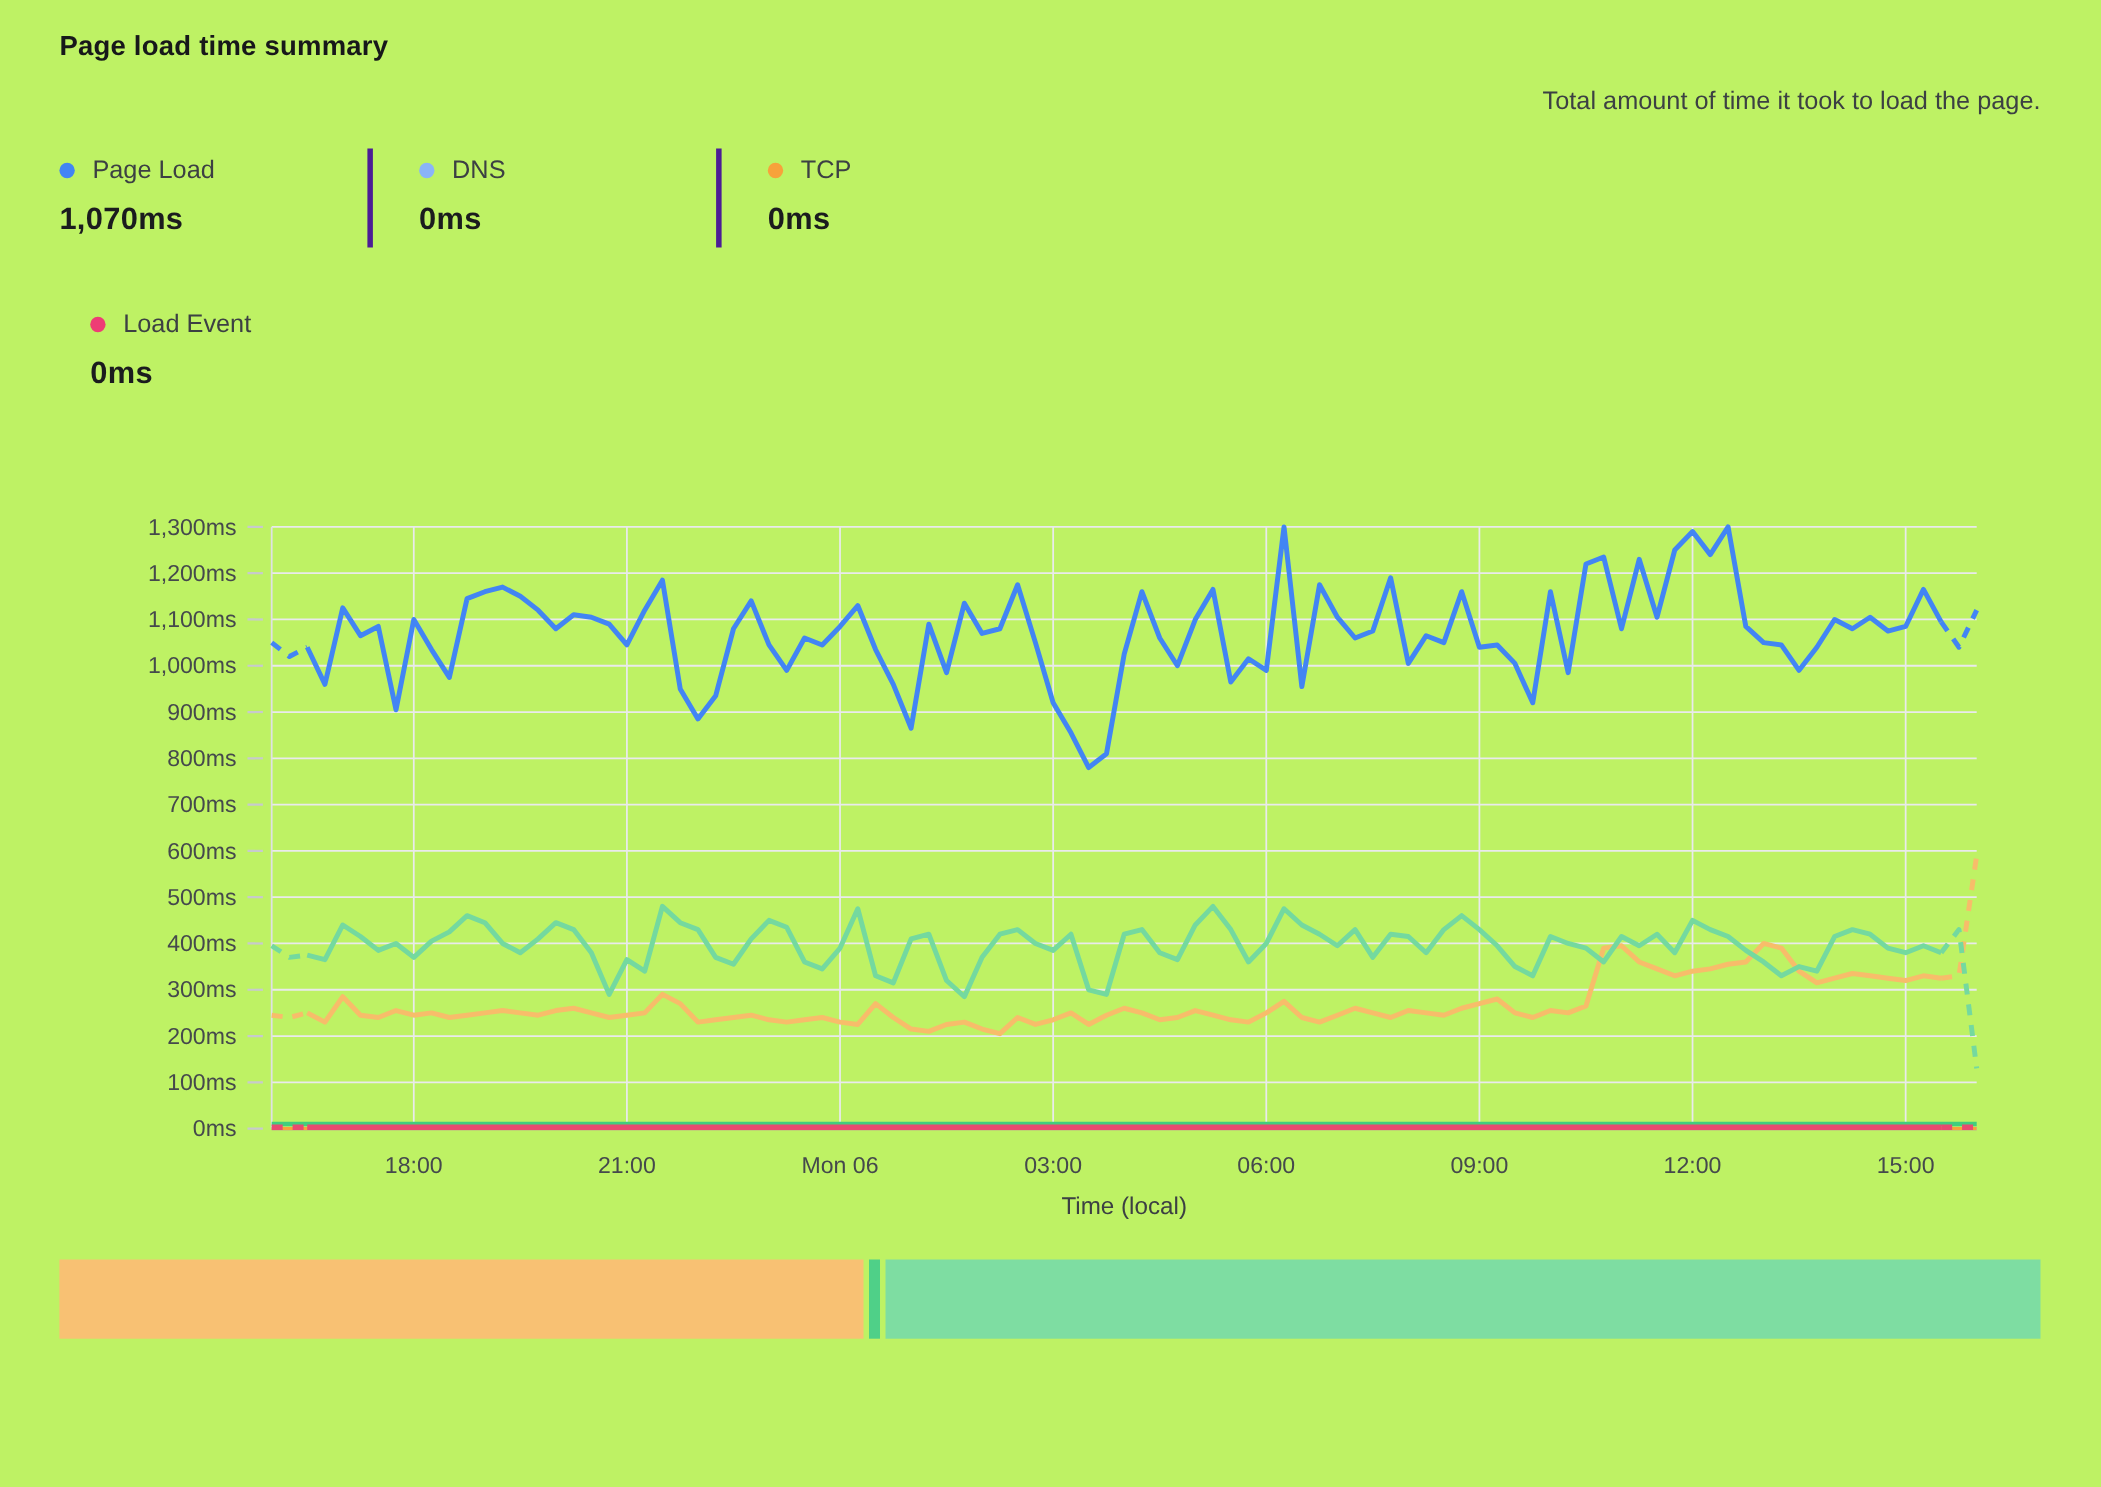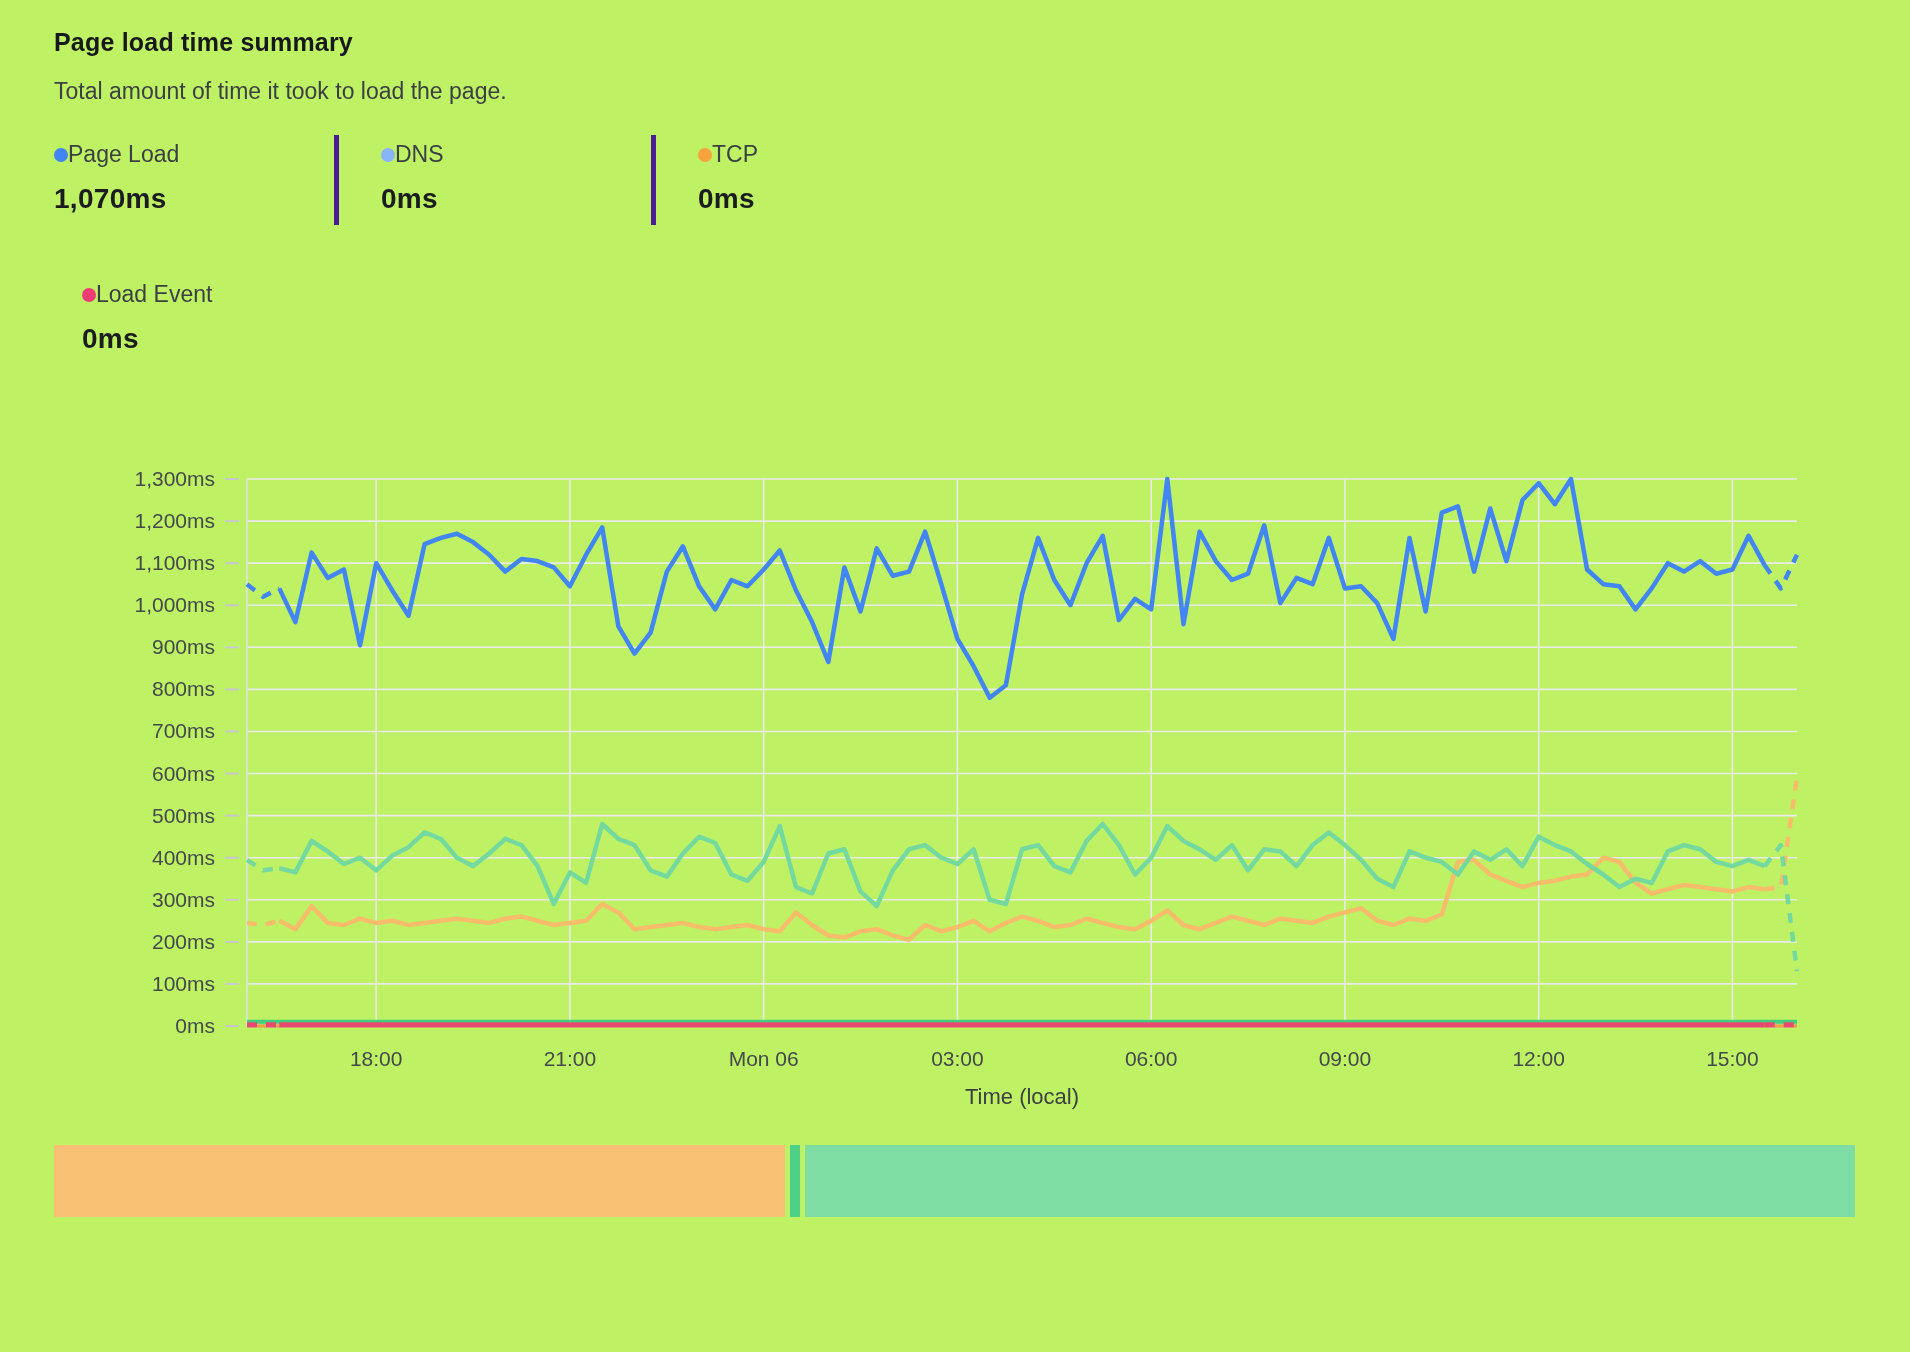--- a/index.html
+++ b/index.html
@@ -1,24 +1,24 @@
 <!DOCTYPE html>
 <html><head>
 <meta charset="utf-8">
 <style>
   html,body{margin:0;padding:0;background:#fff;}
   body{font-family:"Liberation Sans","DejaVu Sans",sans-serif;color:#202124;}
   .page{width:1910px;min-height:1352px;box-sizing:border-box;padding:28px 55px 40px 54px;background:#bef264;}
   .page-title{font-size:25px;font-weight:700;margin:0;color:#17181a;letter-spacing:.2px;}
-  .page-subtitle{font-size:23px;color:#3c4043;margin:21px 0 0;font-weight:400;}
+  .page-subtitle{font-size:23px;color:#3c4043;margin:21px 0 0;font-weight:400;text-align:right;}
   .metrics{display:grid;grid-template-columns:280px 317px 315px 316px 318px 1fr;margin-top:30px;}
   .metrics-row2{display:grid;grid-template-columns:280px 1fr;margin-top:50px;margin-left:28px;}
   .stat{padding:6px 0 10px 0;}
   .metrics .stat + .stat{border-left:5px solid #4c1d95;padding-left:42px;}
-  .stat-head{display:flex;align-items:center;font-size:23px;color:#3c4043;}
+  .stat-head{display:flex;align-items:center;gap:16px;font-size:23px;color:#3c4043;}
   .dot{width:14px;height:14px;border-radius:50%;flex:none;}
   .stat-value{font-size:28px;font-weight:700;color:#1b1c1e;margin-top:15px;letter-spacing:.3px;}
   .chart-wrap{margin-top:92px;}
   svg{display:block;}
   svg text{font-family:"Liberation Sans","DejaVu Sans",sans-serif;}
   .bar{margin-top:30px;height:72px;display:flex;gap:5px;}
   .bar .seg{height:100%;}
 </style>
 </head>
 <body>

